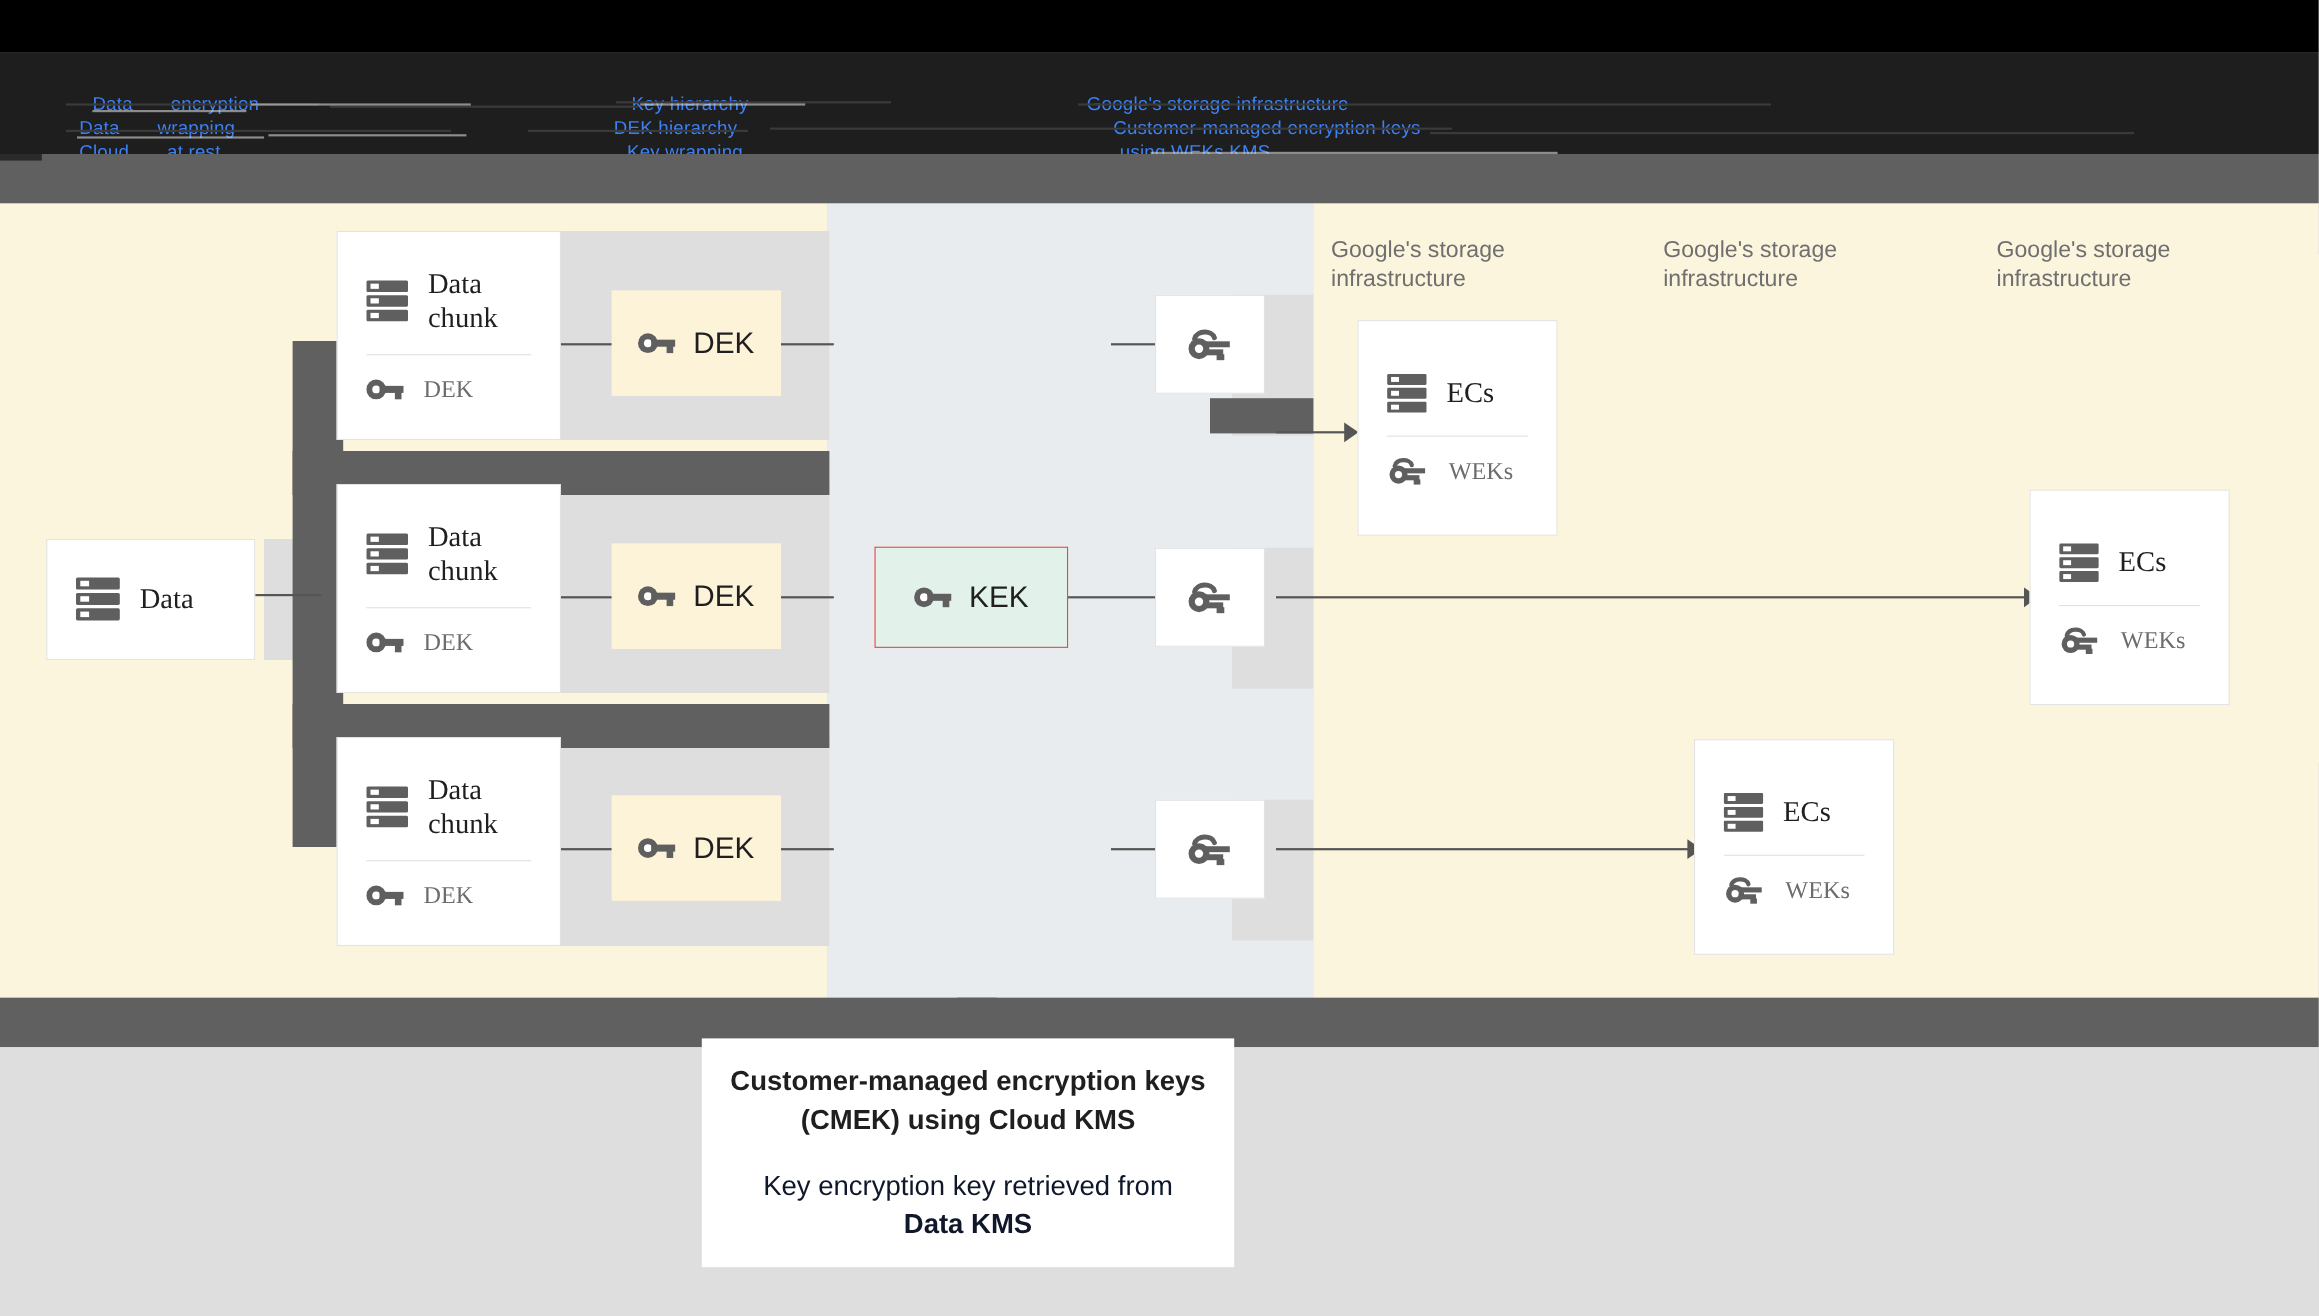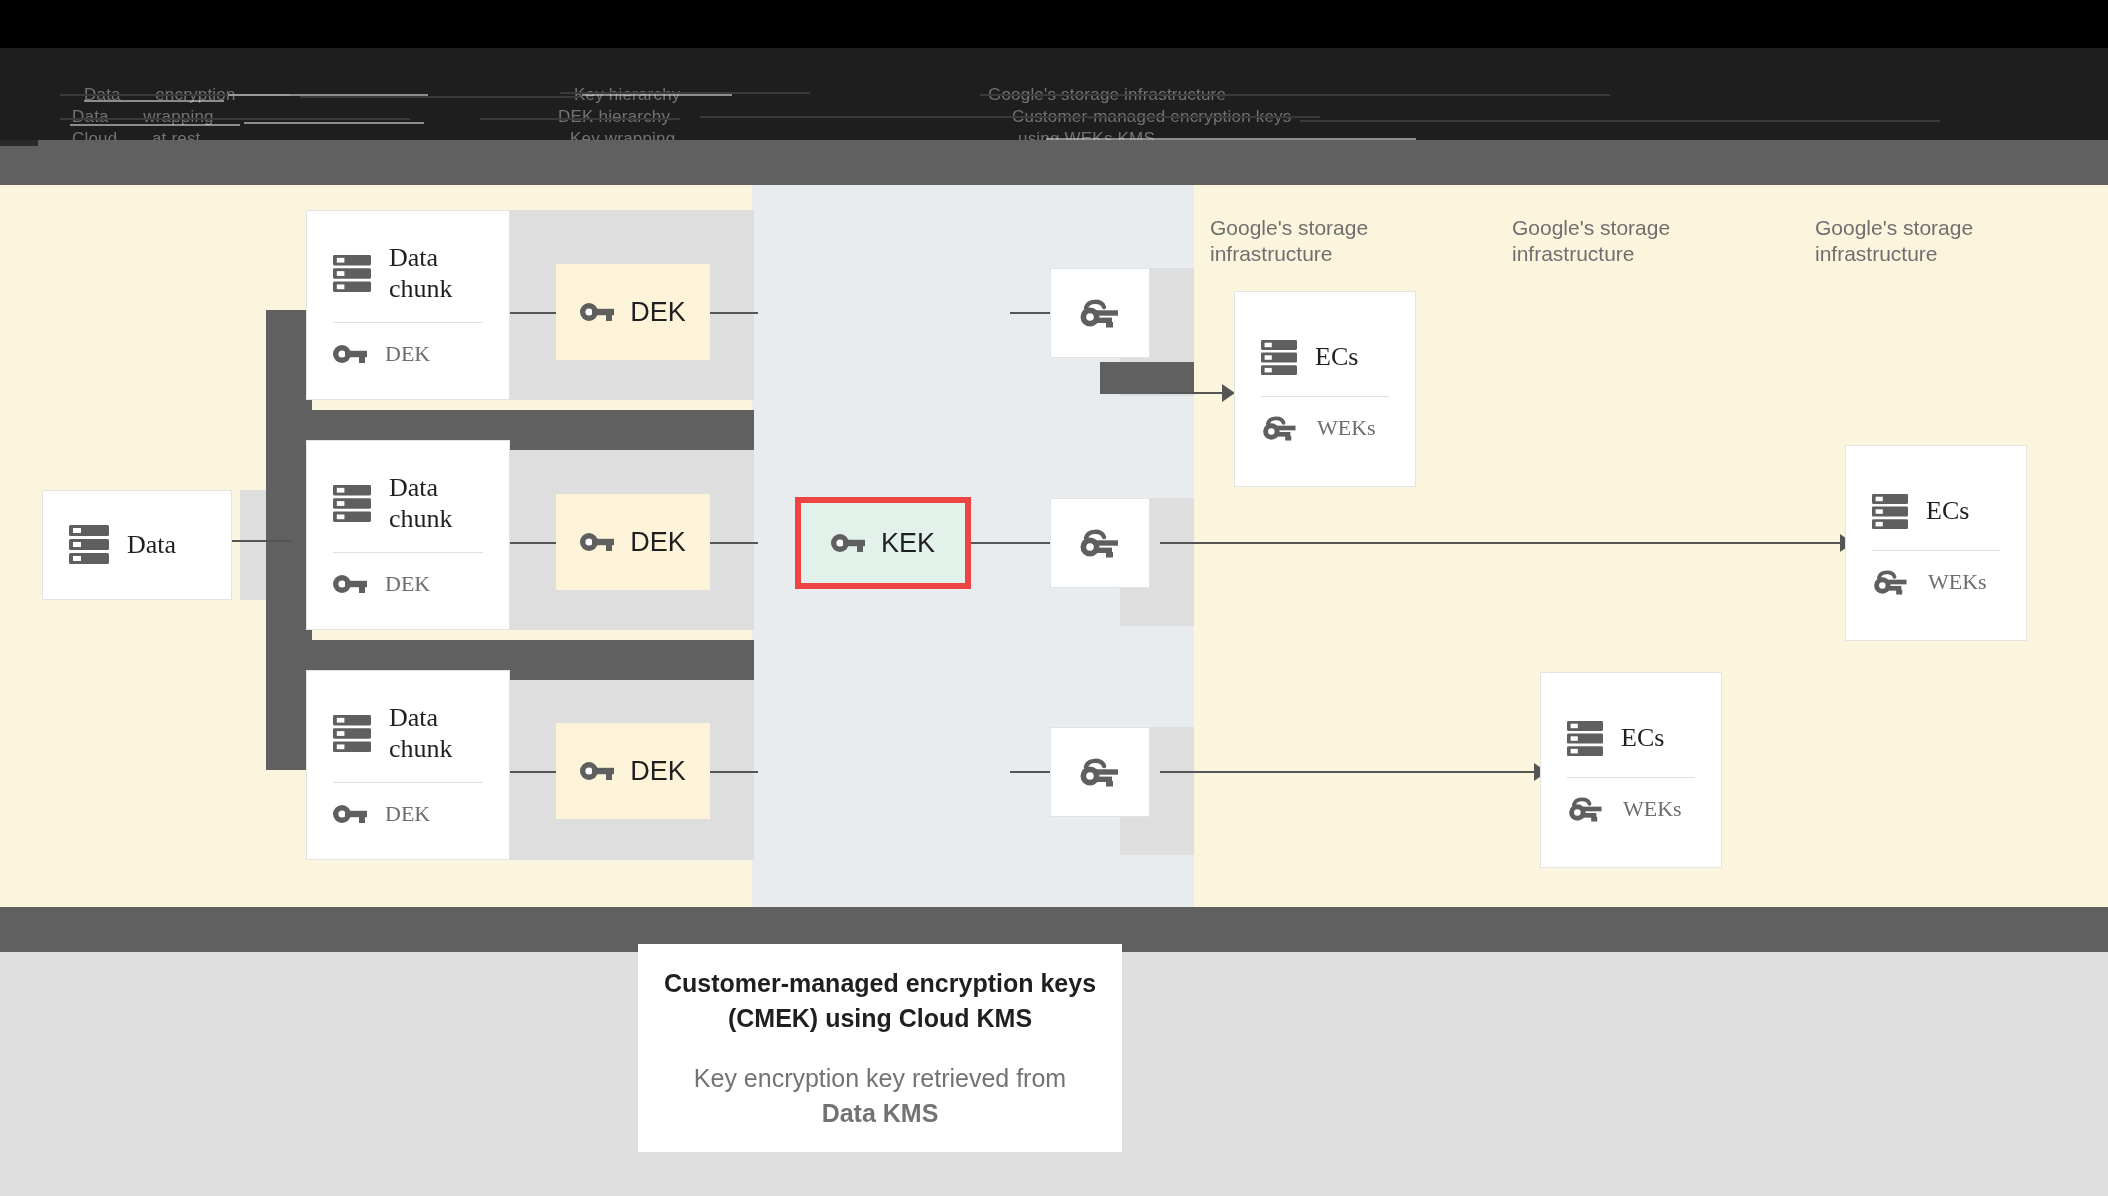--- a/index.html
+++ b/index.html
@@ -8,21 +8,21 @@
     width: 2108px; height: 1196px;
     background: #d9d9d9;
     font-family: "Liberation Sans", sans-serif;
     overflow: hidden;
   }
   #stage { position: relative; width: 2108px; height: 1196px; }
 
   
   .hdr-black  { position:absolute; left:0; top:0; width:2108px; height:48px; background:#000; }
   .hdr-dark   { position:absolute; left:0; top:48px; width:2108px; height:92px; background:#1e1e1e; }
-  .hdr-text   { position:absolute; color:#737373; font-size:17px; line-height:22px;
+  .hdr-text   { position:absolute; color:#3b82f6; font-size:17px; line-height:22px;
                 white-space:pre; letter-spacing:.2px; }
   .hdr-strike { position:absolute; background:#3a3a3a; height:2px; }
   .hdr-under  { position:absolute; background:#e8e8e8; height:2px; opacity:.55; }
 
   
   .band-grey-top { position:absolute; left:0; top:140px; width:2108px; height:45px; background:#606060; }
   .band-notch    { position:absolute; left:0; top:140px; width:38px; height:6px; background:#2a2a2a; }
 
   
   .region { position:absolute; }
@@ -49,21 +49,21 @@
   .card-label { font-size:26px; color:#1f1f1f; line-height:1.18; }
   .card-label.small { font-size:22px; color:#6d6d6d; }
   .card-div { height:1px; background:#e0e0e0; margin:18px 26px; }
 
   
   .chip {
     position:absolute; display:flex; align-items:center; justify-content:center;
     gap:16px; font-size:27px; color:#1f1f1f;
   }
   .chip.cream { background:#fdf3d9; }
-  .chip.mint  { background:#e2f1ea; border:6px solid #ef4444; }
+  .chip.mint  { background:#e2f1ea; border:1px solid #ef4444; }
 
   
   .keycard {
     position:absolute; background:#fff; border:1px solid #e3e3e3;
     display:flex; align-items:center; justify-content:center;
   }
 
   
   .line  { position:absolute; background:#555; height:2px; }
   .arrowhead { position:absolute; width:0; height:0;
@@ -72,21 +72,21 @@
 
   
   .region-cap { position:absolute; font-size:21px; line-height:26px; color:#6f6f6f; }
 
   
   .caption-box {
     position:absolute; background:#fff; display:flex; flex-direction:column;
     align-items:center; justify-content:center; gap:26px; padding:28px 34px; text-align:center;
   }
   .cap-strong { font-size:25px; font-weight:bold; color:#1f1f1f; line-height:1.38; }
-  .cap-normal { font-size:25px; color:#737373; line-height:1.38; }
+  .cap-normal { font-size:25px; color:#0f172a; line-height:1.38; }
   .cap-normal b { font-weight:bold; }
 
   svg { display:block; }
 </style>
 </head>
 <body>
 
 <div id="stage">
 
   <div class="hdr-black"></div>

